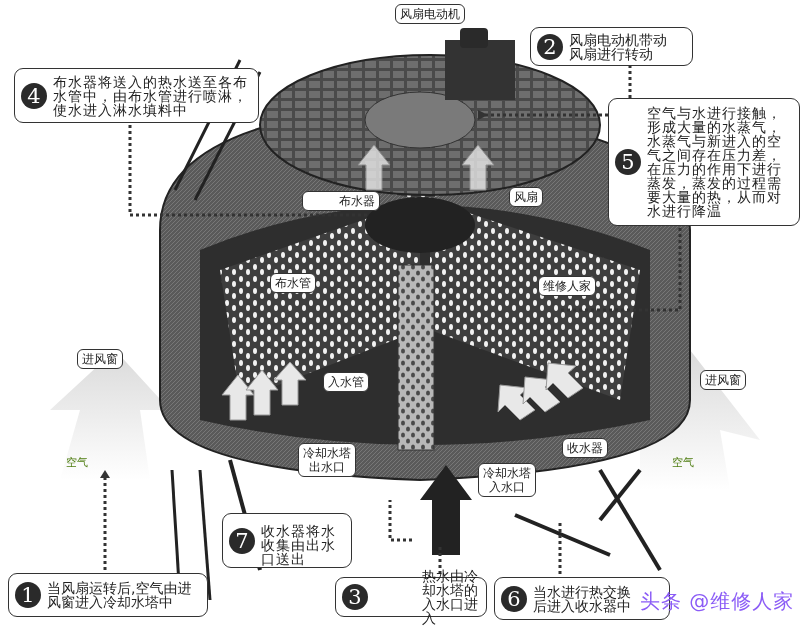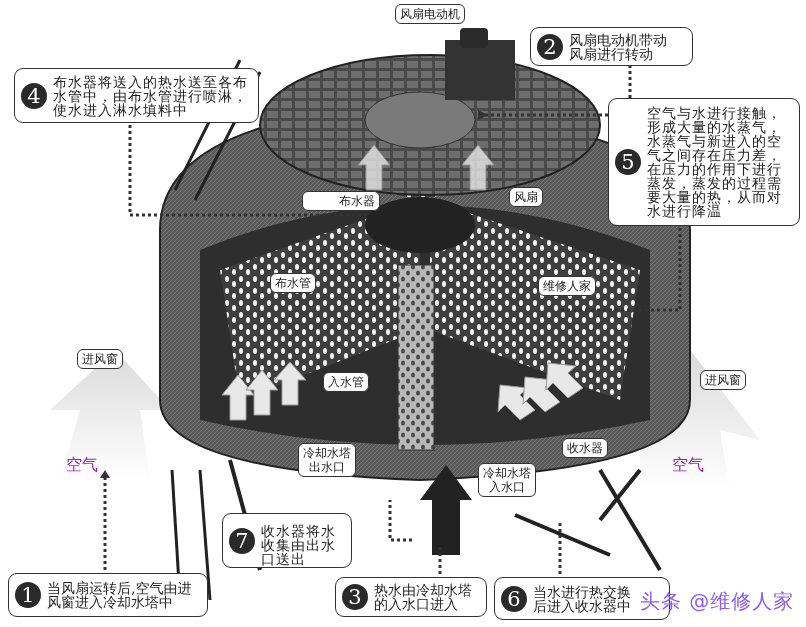--- a/index.html
+++ b/index.html
@@ -3,21 +3,21 @@
 <meta charset="utf-8">
 <style>
   html,body{margin:0;padding:0;}
   body{width:806px;height:627px;position:relative;overflow:hidden;background:#ffffff;font-family:"DejaVu Sans","Liberation Sans",sans-serif;color:#222;}
   .stage{position:absolute;left:0;top:0;width:806px;height:627px;}
   svg.art{position:absolute;left:0;top:0;}
   .box{position:absolute;background:#fff;border:1.5px solid #333;border-radius:9px;box-sizing:border-box;display:flex;align-items:center;}
   .num{flex:0 0 auto;width:26px;height:26px;border-radius:50%;background:#2a2a2a;color:#fff;font-family:"DejaVu Serif","Liberation Serif",serif;font-size:21px;line-height:26px;text-align:center;margin:0 6px 0 6px;}
   .txt{font-size:14px;line-height:14px;color:#222;}
   .lbl{position:absolute;background:#fff;border:1.5px solid #333;border-radius:6px;font-size:12px;line-height:14px;padding:2px 4px;color:#222;text-align:center;white-space:pre;box-sizing:border-box;}
-  .air{position:absolute;font-size:16px;color:#a21caf;font-family:Liberation Serif, serif;}
+  .air{position:absolute;font-size:11px;color:#4d7c0f;font-family:Liberation Serif, serif;}
   .wm{position:absolute;font-size:20px;color:#8b5cf6;letter-spacing:1px;}
 </style>
 </head>
 <body>
 
 <div class="stage">
 
   <svg class="art" width="806" height="627" viewBox="0 0 806 627">
     <defs>
       <pattern id="hatch" width="4" height="4" patternUnits="userSpaceOnUse">
@@ -145,21 +145,21 @@
     <span class="txt" style="width:86px;letter-spacing:1px;margin-top:9px;">收水器将水收集由出水口送出</span>
   </div>
 
   <div class="box" style="left:8px;top:573px;width:200px;height:44px;">
     <span class="num">1</span>
     <span class="txt" style="width:150px;">当风扇运转后,空气由进风窗进入冷却水塔中</span>
   </div>
 
   <div class="box" style="left:335px;top:577px;width:152px;height:40px;">
     <span class="num">3</span>
-    <span class="txt" style="width:100px;">热水由冷却水塔的入水口进入</span>
+    <span class="txt" style="width:100px;margin-left:48px;">热水由冷却水塔的入水口进入</span>
   </div>
 
   <div class="box" style="left:494px;top:577px;width:176px;height:43px;">
     <span class="num">6</span>
     <span class="txt" style="width:100px;">当水进行热交换后进入收水器中</span>
   </div>
 
   <div class="wm" style="left:640px;top:588px;">头条 @维修人家</div>
 </div>
 

